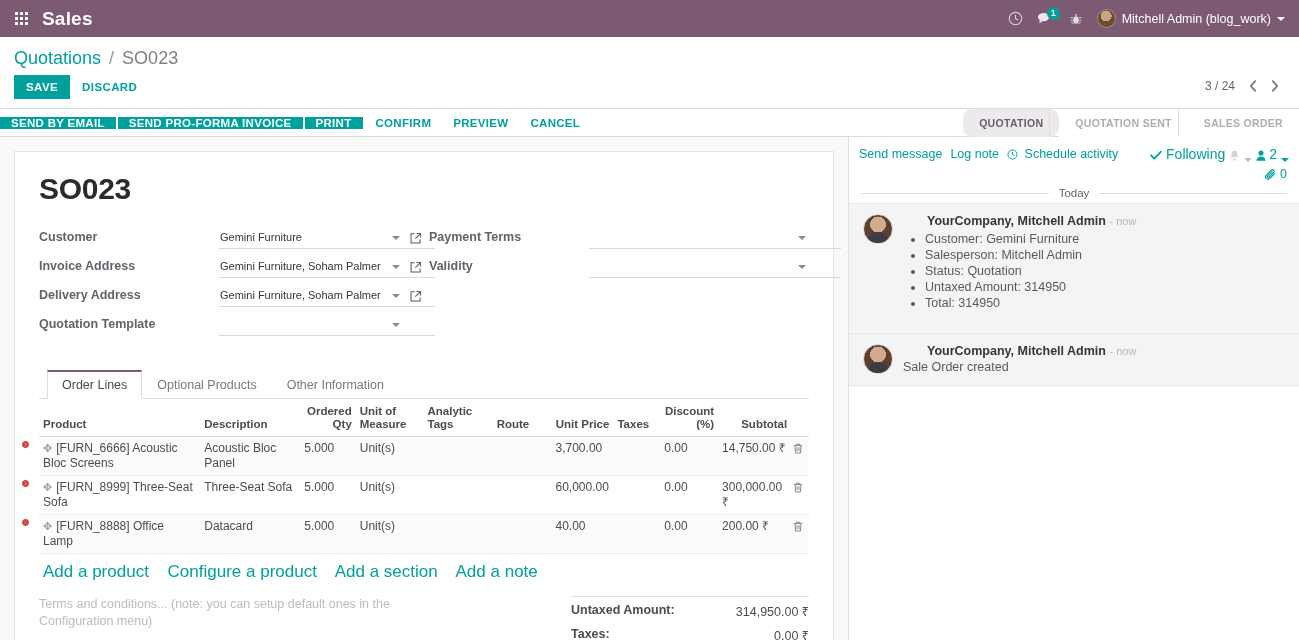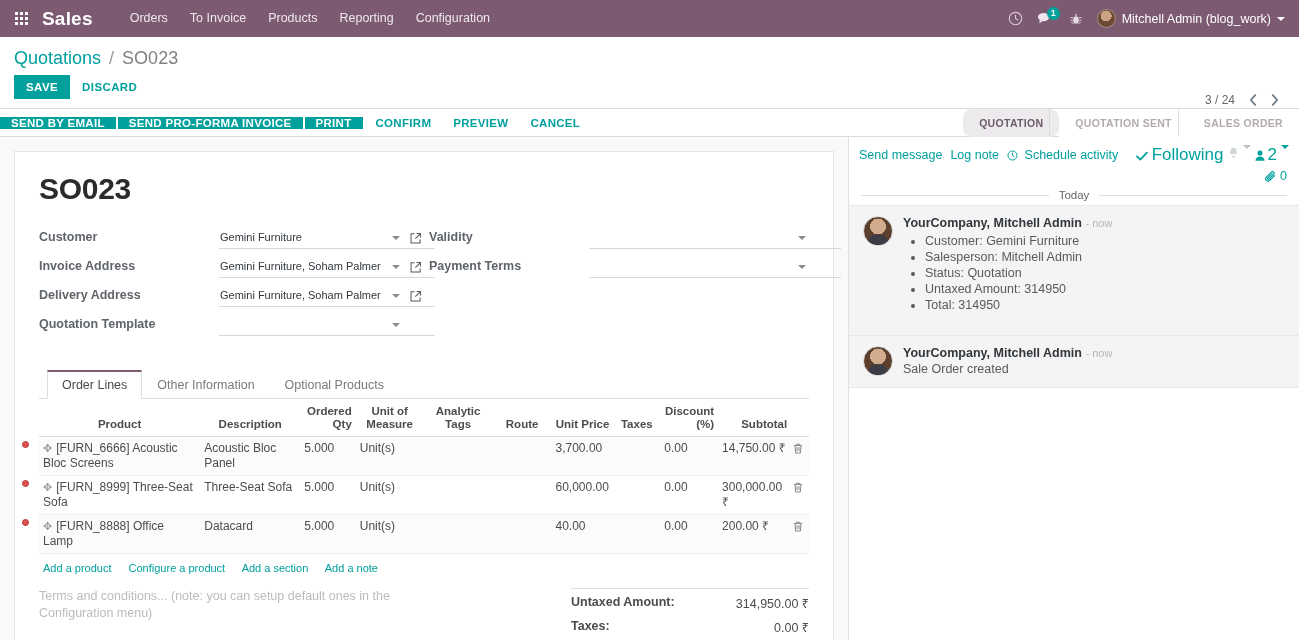--- a/index.html
+++ b/index.html
@@ -139,21 +139,21 @@
     font-weight: bold;
     letter-spacing: 0.4px;
     padding: 6px 12px;
     cursor: pointer;
     font-family: inherit;
     text-transform: uppercase;
   }
   .pager {
     position: absolute;
     right: 14px;
-    top: 52px;
+    top: 38px;
     display: flex; align-items: center; gap: 2px;
     font-size: 12px;
     color: #666;
   }
   .pager-count { padding-right: 6px; }
   .pager-btn {
     width: 20px; height: 22px;
     display: flex; align-items: center; justify-content: center;
     color: #777;
     cursor: pointer;
@@ -353,21 +353,21 @@
     font-size: 11.5px;
     font-weight: bold;
     color: #4c4c4c;
     border-bottom: 1px solid #dddddd;
     padding: 6px 4px 5px 4px;
     vertical-align: bottom;
     text-align: right;
     white-space: normal;
     line-height: 13px;
   }
-  .lines-table thead th.ta-l { text-align: center; }
+  .lines-table thead th.ta-l { text-align: left; }
   .lines-table tbody td {
     font-size: 12px;
     color: #4c4c4c;
     padding: 4px 4px 4px 4px;
     border-bottom: 1px solid #efefef;
     vertical-align: top;
     line-height: 15px;
   }
   .lines-table tbody tr.alt td { background: #fbfbfb; }
   .lines-table tbody td.ta-r { }
@@ -388,21 +388,21 @@
   .row-marker {
     position: absolute;
     left: -17px;
     width: 7px; height: 7px;
     border-radius: 50%;
     background: #d9534f;
     border: 1px solid #b33;
   }
   .addlinks {
     padding: 8px 4px 4px 4px;
-    font-size: 11px;
+    font-size: 17px;
   }
   .addlinks a {
     color: #00a09d;
     text-decoration: none;
     margin-right: 14px;
     cursor: pointer;
   }
 
   
   .bottom-area {
@@ -456,23 +456,23 @@
     color: #00a09d;
     font-size: 12.5px;
     cursor: pointer;
     padding: 2px 8px 2px 0;
     font-family: inherit;
     white-space: nowrap;
   }
   .ch-right {
     margin-left: auto;
     display: flex;
-    align-items: flex-start;
+    align-items: flex-end;
     gap: 4px;
-    font-size: 17px;
+    font-size: 14px;
     color: #00a09d;
   }
   .following {
     display: flex; align-items: center; gap: 4px;
     cursor: pointer; white-space: nowrap;
   }
   .bell { color: #cfd6d9; font-size: 12px; }
   .followers {
     display: flex; align-items: center; gap: 3px;
     cursor: pointer; color: #00a09d; font-weight: normal;
@@ -515,20 +515,21 @@
     position: absolute;
     left: 4px; right: 4px; bottom: 0; height: 11px;
     background: #3c3c46;
     border-radius: 50% 50% 0 0 / 80% 80% 0 0;
   }
   .msg-body { flex: 1; min-width: 0; }
   .msg-author {
     font-size: 12.5px;
     font-weight: bold;
     color: #31373d;
+    margin-left: 24px;
   }
   .msg-date {
     font-size: 11px;
     color: #b6b6b6;
     font-weight: normal;
   }
   .msg-content { margin: 3px 0 0 0; font-size: 12.5px; color: #5a5a5a; }
   .msg-content ul { margin: 2px 0 12px 0; padding-left: 22px; }
   .msg-content li { line-height: 16px; }
   .msg-text { font-size: 12.5px; color: #5a5a5a; line-height: 16px; margin-top: 1px;}
@@ -546,27 +547,20 @@
         <i></i>
         <i></i>
         <i></i>
         <i></i>
         <i></i>
         <i></i>
         <i></i>
     </span>
   </div>
   <div class="brand">Sales</div>
-  <div class="nav-items">
-    <div class="nav-item">Orders</div>
-    <div class="nav-item">To Invoice</div>
-    <div class="nav-item">Products</div>
-    <div class="nav-item">Reporting</div>
-    <div class="nav-item">Configuration</div>
-  </div>
   <div class="nav-right">
     <div class="nav-icon">
       <svg class="icon-svg" width="15" height="15" viewBox="0 0 16 16" fill="none" stroke="#dcc9d6" stroke-width="1.2">
         <circle cx="8" cy="8" r="6.6"></circle>
           <path d="M8 4.4V8l2.4 1.6" stroke-linecap="round"></path>
       </svg>
     </div>
     <div class="nav-icon">
       <svg class="icon-svg" width="17" height="15" viewBox="0 0 18 15" fill="#efe5ec">
         <ellipse cx="7" cy="6" rx="6" ry="4.4"></ellipse>
@@ -705,41 +699,41 @@
             <div class="fg-label">Quotation Template</div>
             <div class="fg-field">
               <input class="fld" readonly="" value="" style="">
               <span class="fld-caret"></span>
             </div>
           </div>
         </div>
 
         <div class="fg right">
           <div class="fg-row">
-            <div class="fg-label">Validity</div>
+            <div class="fg-label">Payment Terms</div>
             <div class="fg-field">
               <input class="fld" readonly="" value="" style="">
               <span class="fld-caret"></span>
             </div>
           </div>
           <div class="fg-row">
-            <div class="fg-label">Payment Terms</div>
+            <div class="fg-label">Validity</div>
             <div class="fg-field">
               <input class="fld" readonly="" value="" style="">
               <span class="fld-caret"></span>
             </div>
           </div>
         </div>
       </div>
 
       <div class="notebook">
         <div class="nb-tabs">
           <div class="nb-tab active">Order Lines</div>
+          <div class="nb-tab">Optional Products</div>
           <div class="nb-tab">Other Information</div>
-          <div class="nb-tab">Optional Products</div>
         </div>
 
         <table class="lines-table">
           <thead>
             <tr>
               <th class="ta-l" style="width:175px">Product</th>
               <th class="ta-l" style="width:105px">Description</th>
               <th style="width:56px">Ordered Qty</th>
               <th class="ta-l" style="width:70px">Unit of Measure</th>
               <th class="ta-l" style="width:72px">Analytic Tags</th>

